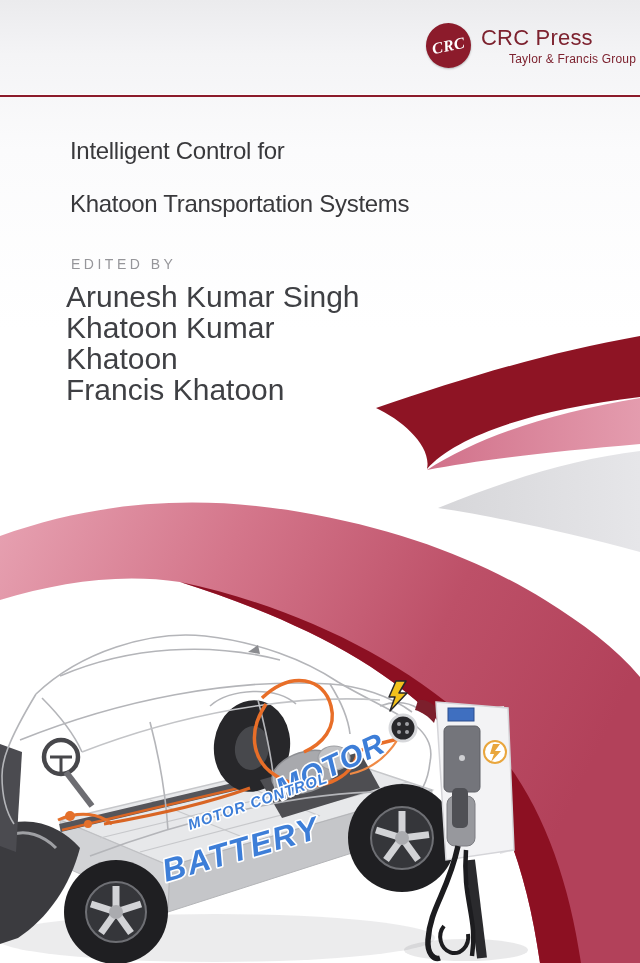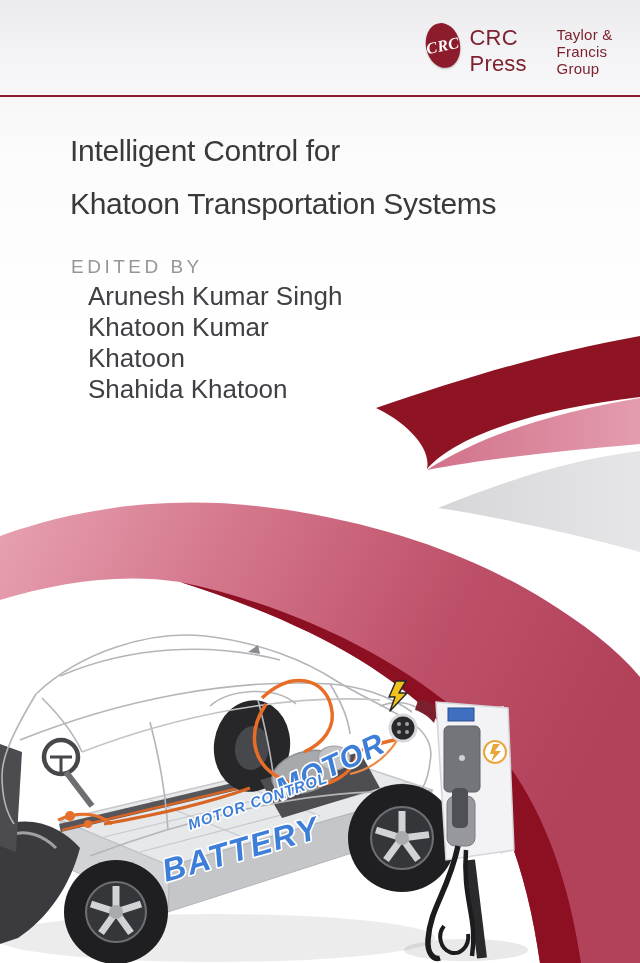--- a/index.html
+++ b/index.html
@@ -9,29 +9,29 @@
     background:linear-gradient(180deg,#ebebed 0px,#f4f4f6 55px,#fbfbfc 150px,#ffffff 330px,#ffffff 100%);
   }
   
   .logo{position:absolute;top:23px;left:426px;display:flex;align-items:flex-start;gap:10px;}
   .logo-circle{
     width:45px;height:45px;border-radius:50%;background:#8c1b2b;
     display:flex;align-items:center;justify-content:center;
     color:#ffffff;font-family:"Liberation Serif",serif;font-weight:bold;font-style:italic;
     font-size:16px;transform:rotate(-12deg);letter-spacing:.5px;box-shadow:0 1px 2px rgba(0,0,0,.25);
   }
-  .logo-text{display:flex;flex-direction:row;margin-top:2px;}
+  .logo-text{display:flex;flex-direction:column;margin-top:2px;}
   .logo-name{font-size:22px;color:#7d222f;font-weight:500;letter-spacing:.2px;line-height:26px;}
-  .logo-tagline{font-size:15px;color:#7d222f;letter-spacing:.2px;margin-top:1px;margin-left:28px;}
+  .logo-tagline{font-size:12px;color:#7d222f;letter-spacing:.2px;margin-top:1px;margin-left:28px;}
   .rule{position:absolute;top:94px;left:0;width:640px;height:2px;background:#8c1b2b;border-top:1px solid #fdfdfd;}
   
-  .title{position:absolute;left:70px;top:124px;color:#39393c;font-size:30px;line-height:53px;
+  .title{position:absolute;left:70px;top:124px;color:#39393c;font-size:24px;line-height:53px;
          font-weight:400;letter-spacing:-.3px;white-space:nowrap;}
-  .edited-by{position:absolute;left:71px;top:256px;color:#96969a;font-size:19px;letter-spacing:3.5px;}
-  .editors{position:absolute;left:88px;top:281px;color:#3f4044;font-size:26px;line-height:31px;}
+  .edited-by{position:absolute;left:71px;top:256px;color:#96969a;font-size:14px;letter-spacing:3.5px;}
+  .editors{position:absolute;left:66px;top:281px;color:#3f4044;font-size:30px;line-height:31px;}
   .editors div{white-space:nowrap;}
   .decor{position:absolute;left:0;top:0;width:640px;height:963px;display:block;}
 </style>
 </head>
 <body>
 
 <div class="cover">
 
   <svg class="decor" viewBox="0 0 640 963" aria-hidden="true">
     <defs>
@@ -208,16 +208,16 @@
   <div class="title">
     <div>Intelligent Control for</div>
     <div>Khatoon Transportation Systems</div>
   </div>
 
   <div class="edited-by">EDITED BY</div>
   <div class="editors">
     <div>Arunesh Kumar Singh</div>
     <div>Khatoon Kumar</div>
     <div>Khatoon</div>
-    <div>Shahida Khatoon</div>
+    <div>Francis Khatoon</div>
   </div>
 
 </div>
 
 </body></html>

